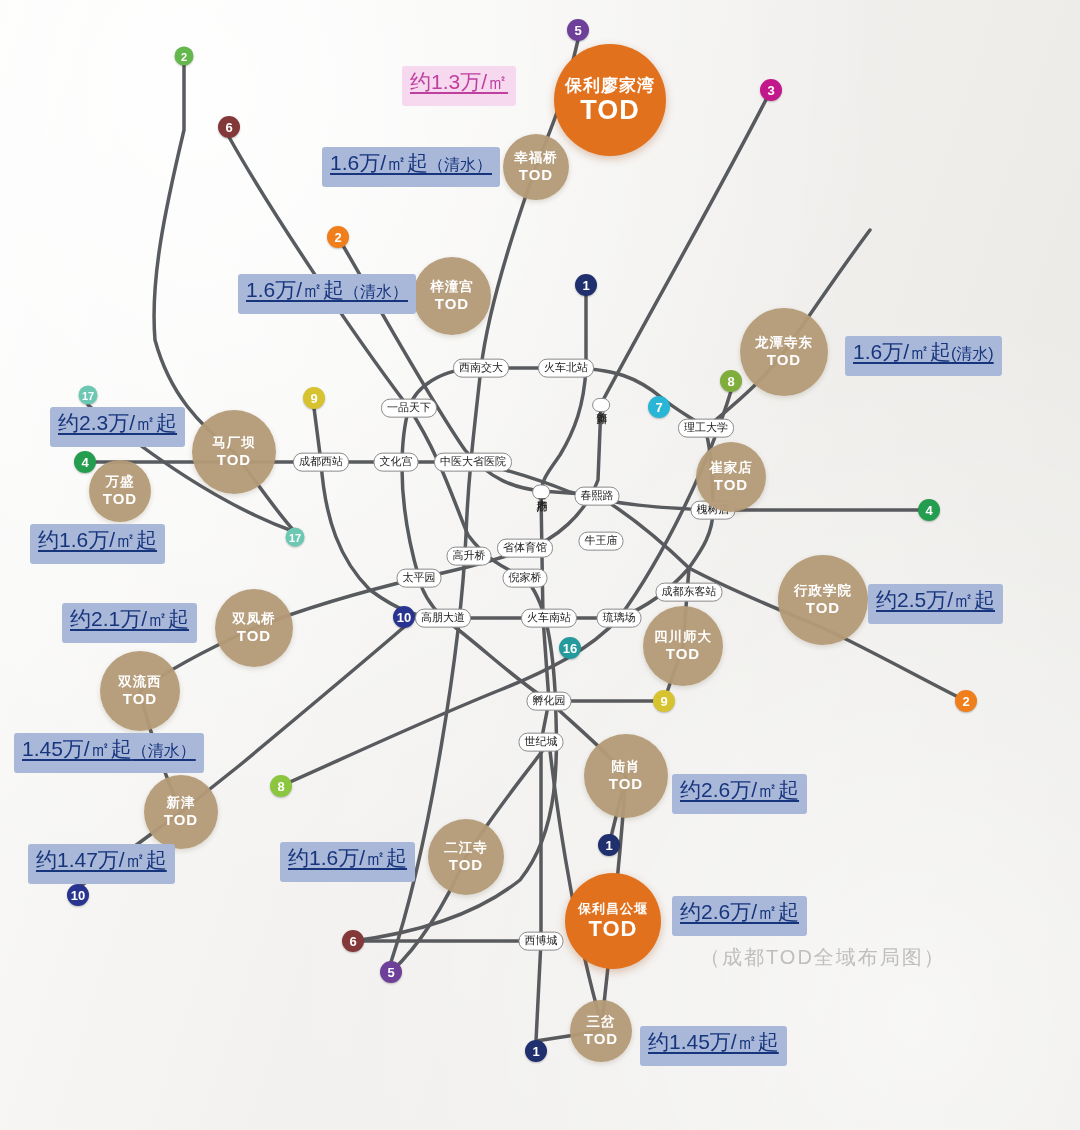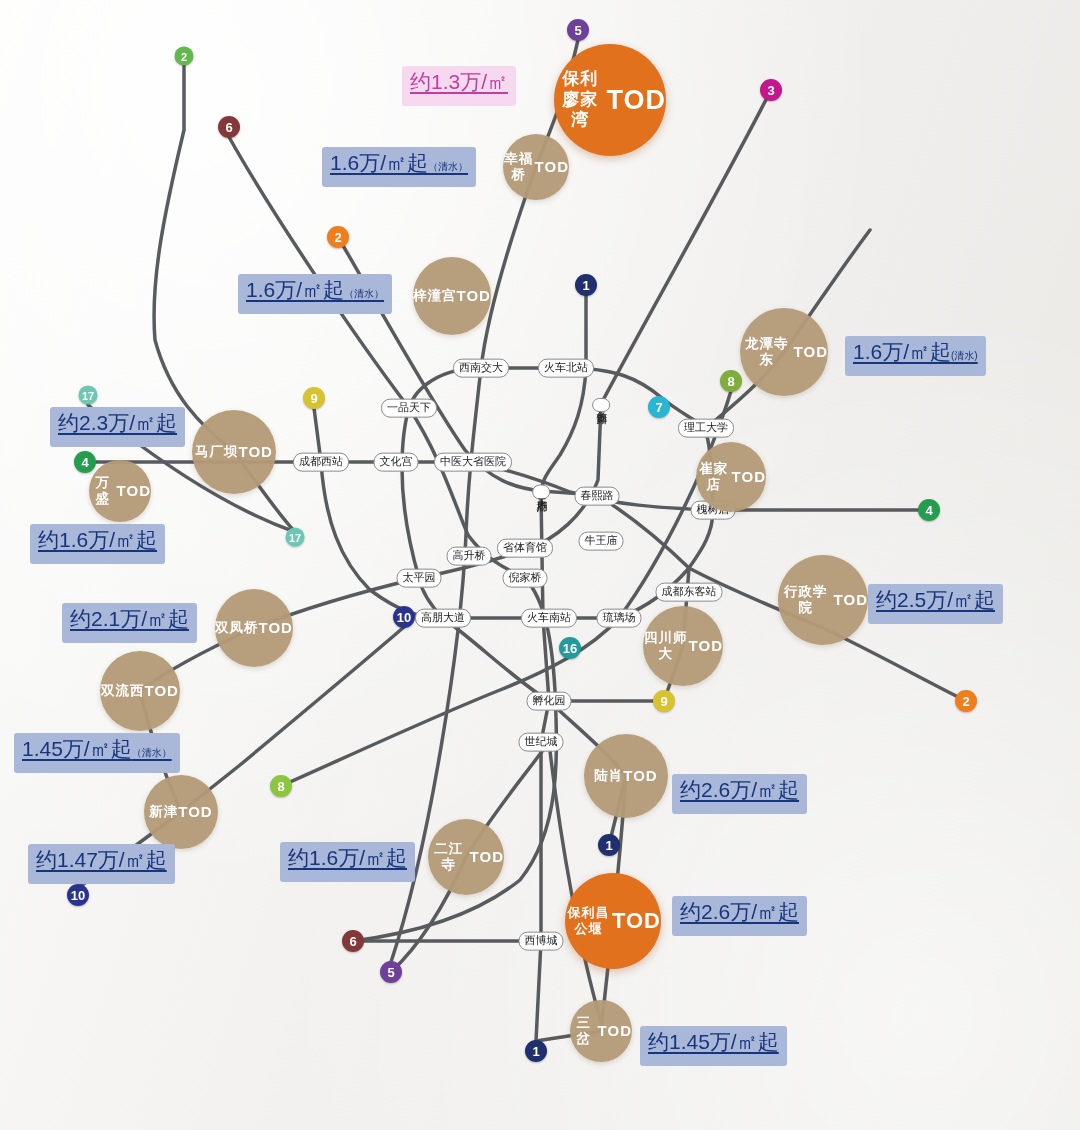--- a/index.html
+++ b/index.html
@@ -23,38 +23,38 @@
     width:22px; height:22px; border-radius:50%;
     color:#fff; font-size:13px; font-weight:700;
     display:flex; align-items:center; justify-content:center;
     box-shadow:0 1px 2px rgba(0,0,0,.25);
   }
   .badge.sm { width:19px; height:19px; font-size:11px; }
   .tod {
     position:absolute; z-index:4; transform:translate(-50%,-50%);
     background:rgba(180,154,119,.96); border-radius:50%;
     color:#fff; font-weight:700; text-align:center; line-height:1.2;
-    display:flex; flex-direction:row; align-items:center; justify-content:center;
+    display:flex; flex-direction:column; align-items:center; justify-content:center;
     box-shadow:0 2px 5px rgba(90,70,40,.18);
   }
   .tod .tn { font-size:13.5px; letter-spacing:1px; }
   .tod .tt { font-size:15px; letter-spacing:1px; }
   .tod.t-xl .tn { font-size:17px; }
   .tod.t-xl .tt { font-size:27px; line-height:1.05; }
   .tod.t-lg .tn { font-size:13px; }
   .tod.t-lg .tt { font-size:22px; line-height:1.1; }
   .tod.orange { background:#e2711d; box-shadow:0 3px 8px rgba(160,70,10,.3); }
   .price {
     position:absolute; z-index:6;
     background:#a9b8d8; color:#17357d;
     font-weight:400; font-size:21px; line-height:1.2;
     padding:3px 8px 12px; border-radius:3px; white-space:nowrap;
     text-decoration:underline; text-underline-offset:3px;
   }
-  .price .pn { font-size:10px; }
+  .price .pn { font-size:16px; }
   .price.pink { background:#f6d9ef; color:#bf3f9f; }
   .caption { position:absolute; z-index:6; color:#bfbebc; font-size:20px; letter-spacing:2px; }
 </style>
 </head>
 <body>
 
 <div class="map">
 
   <svg class="lines" width="1080" height="1130" viewBox="0 0 1080 1130">
     <g fill="none" stroke="#4b4e52" stroke-width="3.5" stroke-linecap="round" stroke-linejoin="round" opacity="0.92">
@@ -230,14 +230,15 @@
   <div class="price" style="left:672px;top:774px">
     <span class="pt">约2.6万/㎡起</span><span class="pn"></span>
   </div>
   <div class="price" style="left:672px;top:896px">
     <span class="pt">约2.6万/㎡起</span><span class="pn"></span>
   </div>
   <div class="price" style="left:640px;top:1026px">
     <span class="pt">约1.45万/㎡起</span><span class="pn"></span>
   </div>
 
+  <div class="caption" style="left:700px;top:944px">（成都TOD全域布局图）</div>
 
 </div>
 
 </body></html>

